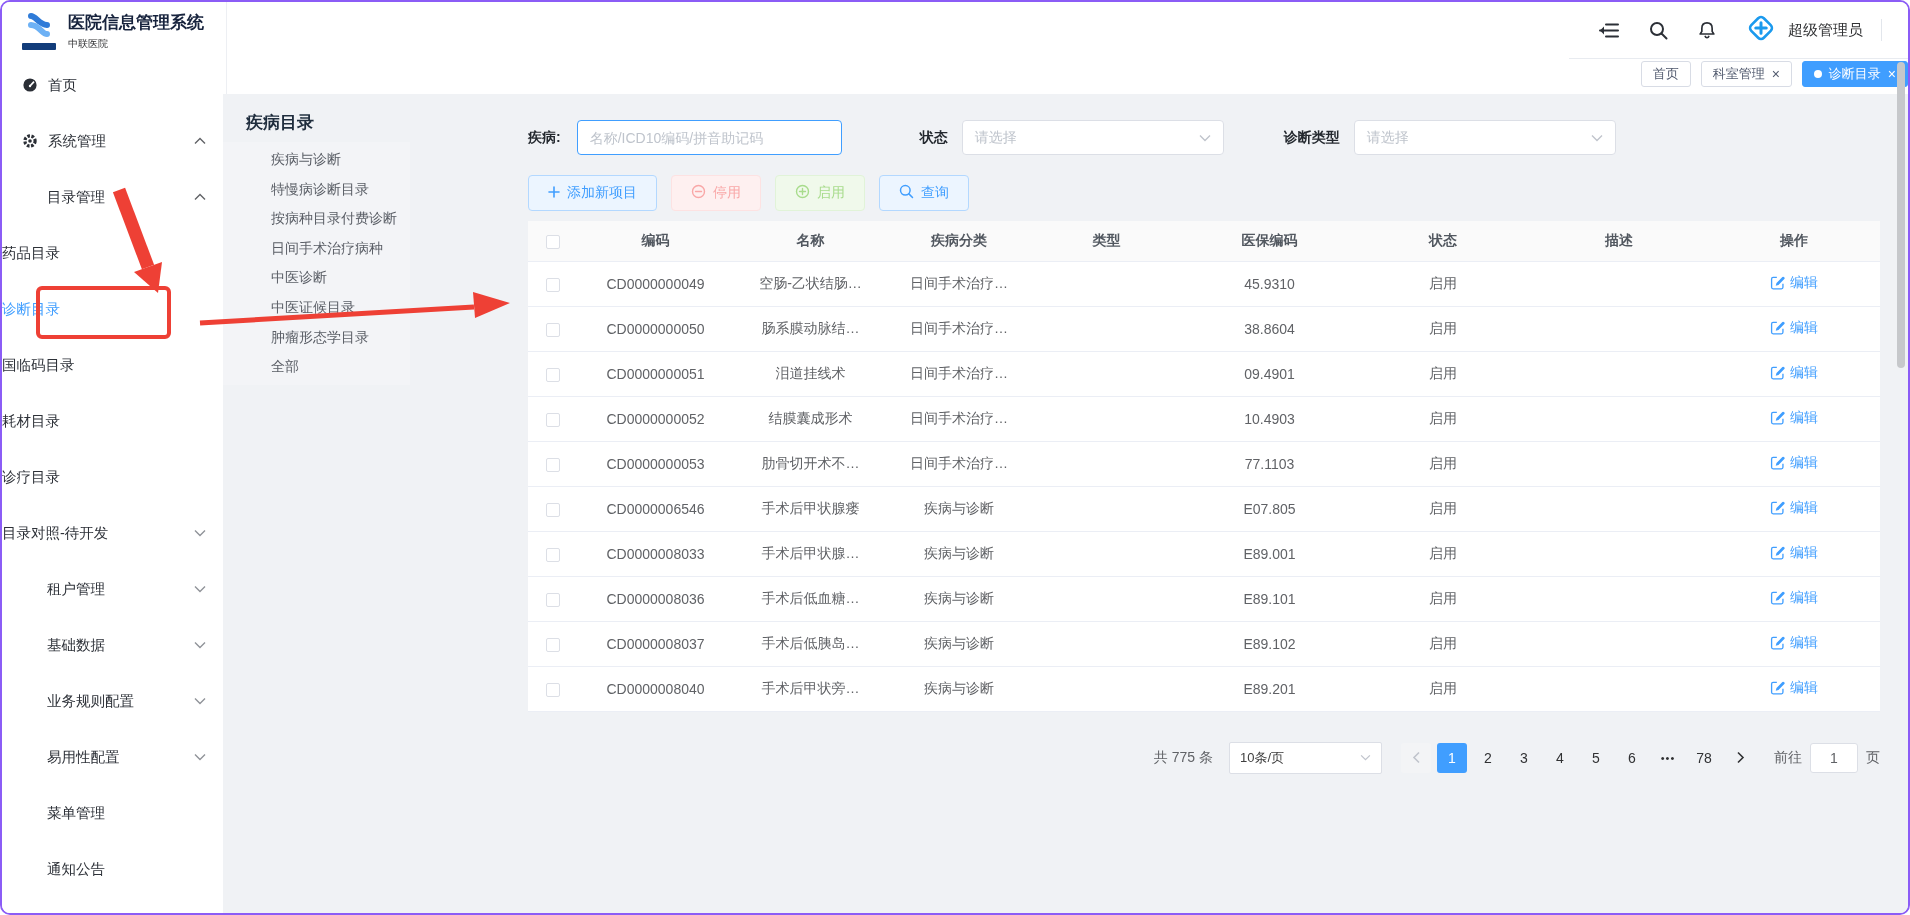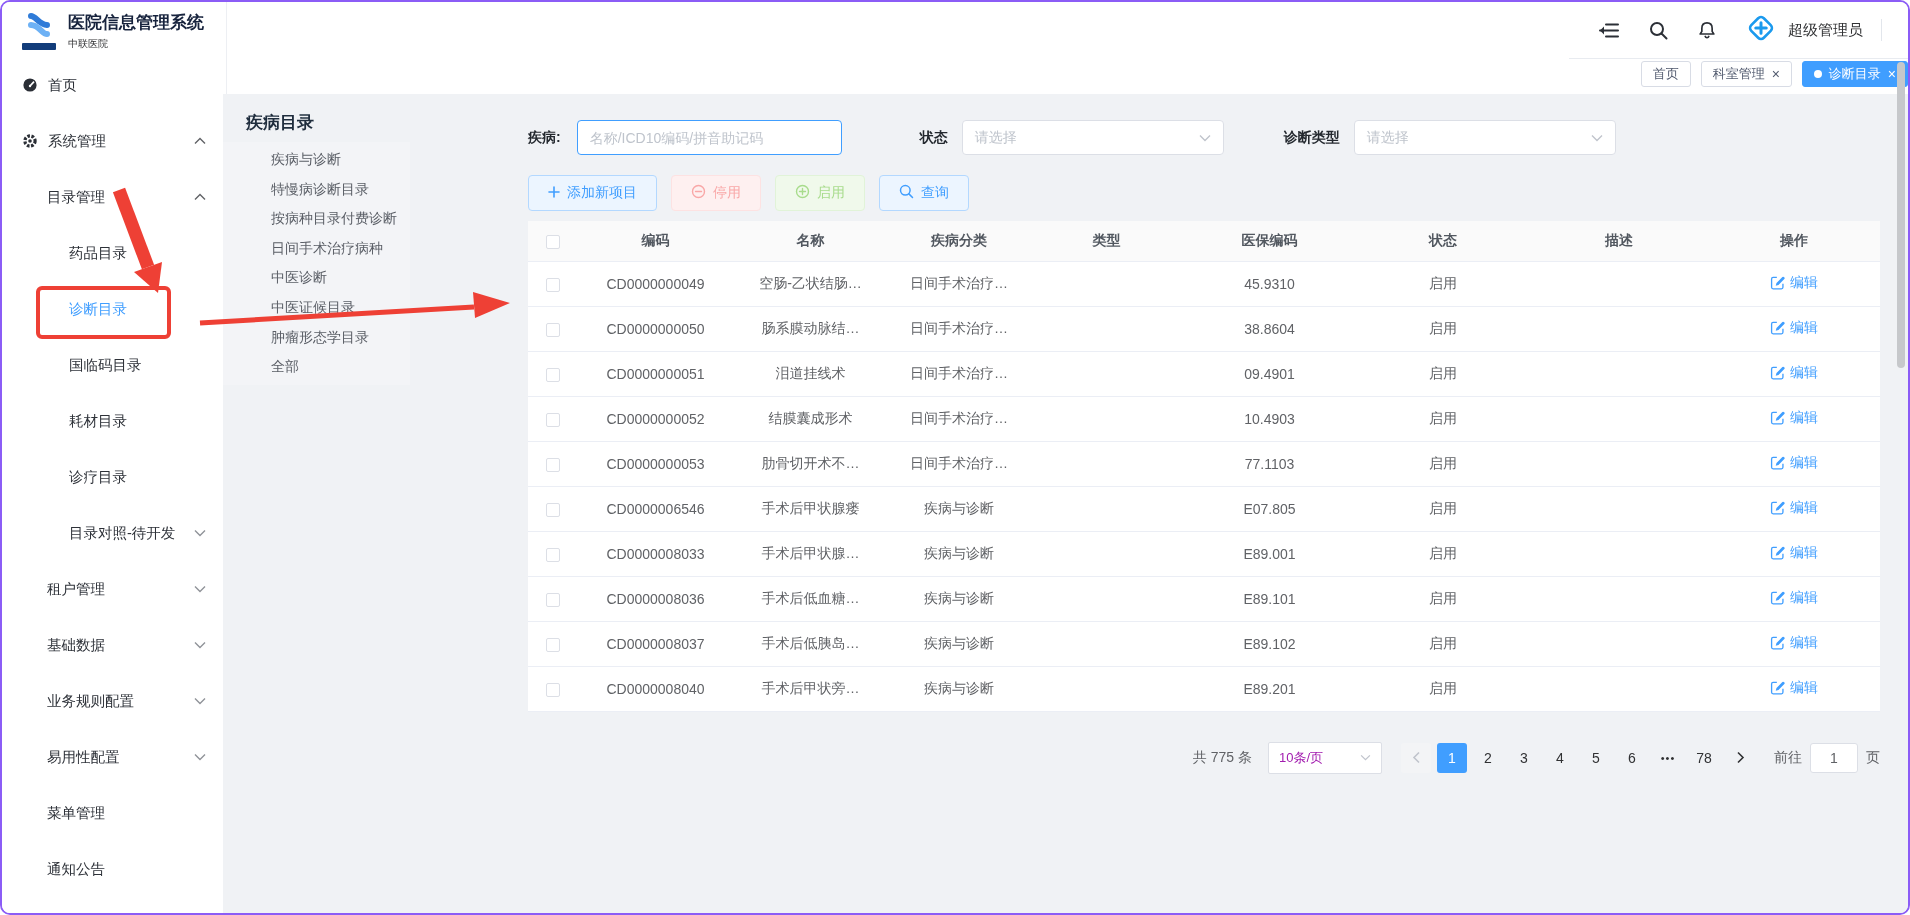--- a/index.html
+++ b/index.html
@@ -17,21 +17,21 @@
   .sidebar { width:225px; background:#fff; border-right:1px solid #edeff3; position:relative; flex:none; }
   .logo-row { display:flex; gap:10px; padding:10px 0 0 18px; align-items:flex-start; }
   .logo-mark { width:38px; text-align:center; }
   .logo-bar { width:34px; height:7px; background:#123c7a; border-radius:1px; margin:1px auto 0; }
   .app-title { font-size:17px; font-weight:700; color:#17233d; line-height:22px; }
   .app-sub { font-size:10px; color:#303133; margin-top:3px; }
   .menu { position:absolute; top:55px; left:0; right:0; }
   .m-item { height:56px; display:flex; align-items:center; font-size:14.5px; color:#2d3138; cursor:pointer; }
   .m-item.l1 { padding-left:20px; }
   .m-item.l2 { padding-left:45px;text-align:right; }
-  .m-item.l3 { padding-left:67px; }
+  .m-item.l3 { }
   .m-icon { width:16px; height:16px; margin-right:10px; display:inline-flex; }
   .m-label { flex:0 0 auto; }
   .m-arrow { margin-left:auto; margin-right:20px; display:inline-flex; }
   .m-item.active { color:#409eff; }
   
   .main { flex:1; display:flex; flex-direction:column; min-width:0;align-items:flex-end; }
   .topbar { height:57px; background:#fff; border-bottom:1px solid #e8ebf0; display:flex; align-items:center; padding:0 26px 0 30px; flex:none; }
   .topbar .tb-icon { margin-right:30px; display:inline-flex; cursor:pointer; }
   .tb-right { margin-left:auto; display:flex; align-items:center; gap:12px; cursor:pointer; }
   .tb-user { font-size:15px; color:#303133; }
@@ -61,21 +61,21 @@
   .btn-disable { background:#fef0f0; border-color:#fde2e2; color:#f9a7a7; }
   .btn-enable { background:#f0f9eb; border-color:#e1f3d8; color:#a8dc8c; }
   table.grid { margin-top:10px; width:100%; border-collapse:collapse; background:#fff; font-size:14px; color:#606266; table-layout:fixed; }
   .grid th { height:40px; background:#fafafa; font-weight:700; color:#525860; text-align:center; border-bottom:1px solid #ebeef5; }
   .grid td { height:45px; text-align:center; border-bottom:1px solid #ebeef5; white-space:nowrap; overflow:hidden; }
   .cbx { width:14px; height:14px; border:1px solid #dcdfe6; border-radius:2px; background:#fff; display:inline-block; vertical-align:middle; cursor:pointer; }
   .edit-link { color:#409eff; display:inline-flex; align-items:center; gap:5px; cursor:pointer; }
   
   .pagination { margin-top:30px; display:flex; justify-content:flex-end; align-items:center; font-size:14px; color:#606266; }
   .pg-total { margin-right:16px; }
-  .pg-size { width:114px; height:32px; border:1px solid #dcdfe6; border-radius:2px; background:#fff; display:flex; align-items:center; padding:0 10px; font-size:13px; color:#a21caf; margin-right:16px; cursor:pointer; }
+  .pg-size { width:153px; height:32px; border:1px solid #dcdfe6; border-radius:2px; background:#fff; display:flex; align-items:center; padding:0 10px; font-size:13px; color:#404040; margin-right:16px; cursor:pointer; }
   .pg-size .chev { margin-left:auto; display:inline-flex; }
   .pg-btn { width:30px; height:30px; display:inline-flex; align-items:center; justify-content:center; border-radius:3px; margin:0 3px; color:#303133; cursor:pointer; }
   .pg-prev { background:#f3f4f6; }
   .pg-page { width:30px; height:30px; display:inline-flex; align-items:center; justify-content:center; border-radius:3px; margin:0 3px; color:#303133; cursor:pointer; font-size:14px; }
   .pg-page.active { background:#409eff; color:#fff; }
   .pg-goto { margin-left:16px; }
   .pg-input { width:48px; height:30px; border:1px solid #dcdfe6; border-radius:3px; text-align:center; font-size:14px; color:#606266; margin:0 8px; font-family:inherit; }
   
   .annot { position:absolute; inset:0; width:1910px; height:915px; pointer-events:none; z-index:60; }
   .vscroll { position:absolute; top:60px; right:3px; width:8px; height:306px; background:#c6c8cb; border-radius:4px; z-index:40; cursor:pointer; }

